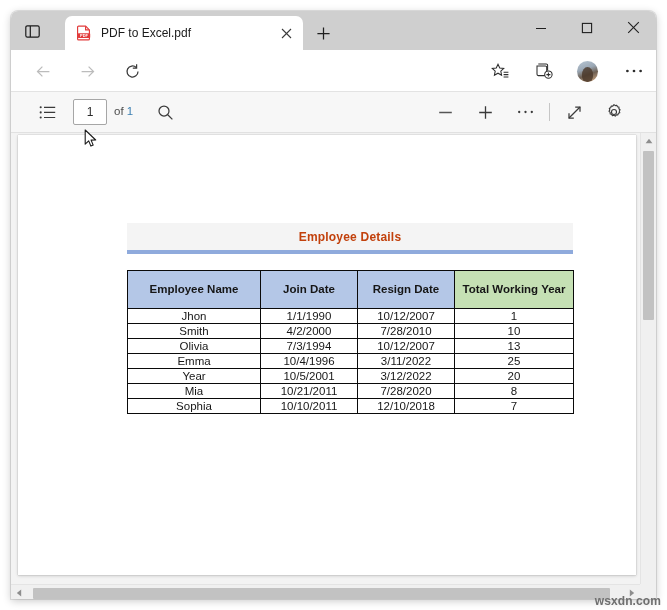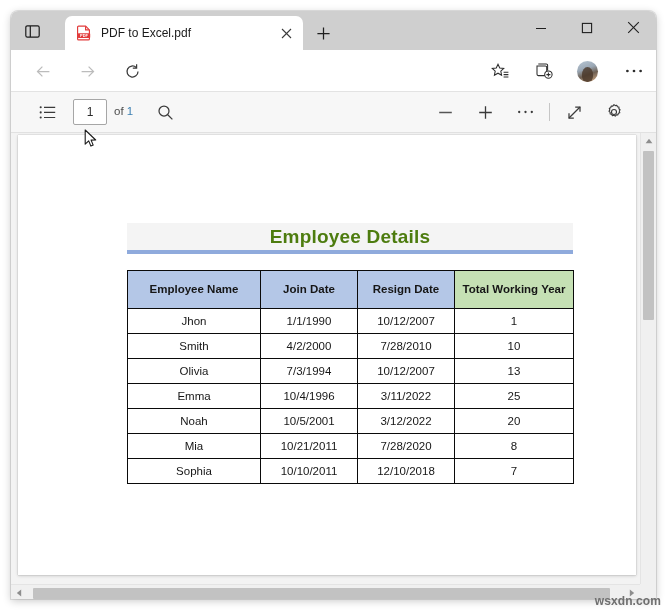--- a/index.html
+++ b/index.html
@@ -291,41 +291,41 @@
     top: 88px;
     width: 446px;
     height: 27px;
     background: #f4f4f4;
     display: flex;
     align-items: center;
     justify-content: center;
     border-bottom: 4px solid #8faadc;
   }
   #doc-title-text {
-    font-size: 19px;
+    font-size: 12px;
     font-weight: bold;
-    color: #4d7c0f;
+    color: #c2410c;
     letter-spacing: .2px;
   }
 
   #doc-table {
     position: absolute;
     left: 109px;
     top: 135px;
     width: 446px;
     border-collapse: collapse;
     table-layout: fixed;
     padding-left: 20px;
   }
   #doc-table th, #doc-table td {
     border: 1.6px solid #0a0a0a;
     text-align: center;
     font-size: 11.5px;
     color: #161616;
-    height: 25px;
+    height: 15px;
     padding: 0 2px;
     box-sizing: border-box;
     overflow: hidden;
   }
   #doc-table th {
     font-weight: bold;
     height: 38px;
     line-height: 1.15;
   }
   .th-blue  { background: #b4c7e7; }
@@ -676,21 +676,21 @@
               <td>10/12/2007</td>
               <td>13</td>
             </tr>
             <tr>
               <td>Emma</td>
               <td>10/4/1996</td>
               <td>3/11/2022</td>
               <td>25</td>
             </tr>
             <tr>
-              <td>Noah</td>
+              <td>Year</td>
               <td>10/5/2001</td>
               <td>3/12/2022</td>
               <td>20</td>
             </tr>
             <tr>
               <td>Mia</td>
               <td>10/21/2011</td>
               <td>7/28/2020</td>
               <td>8</td>
             </tr>

